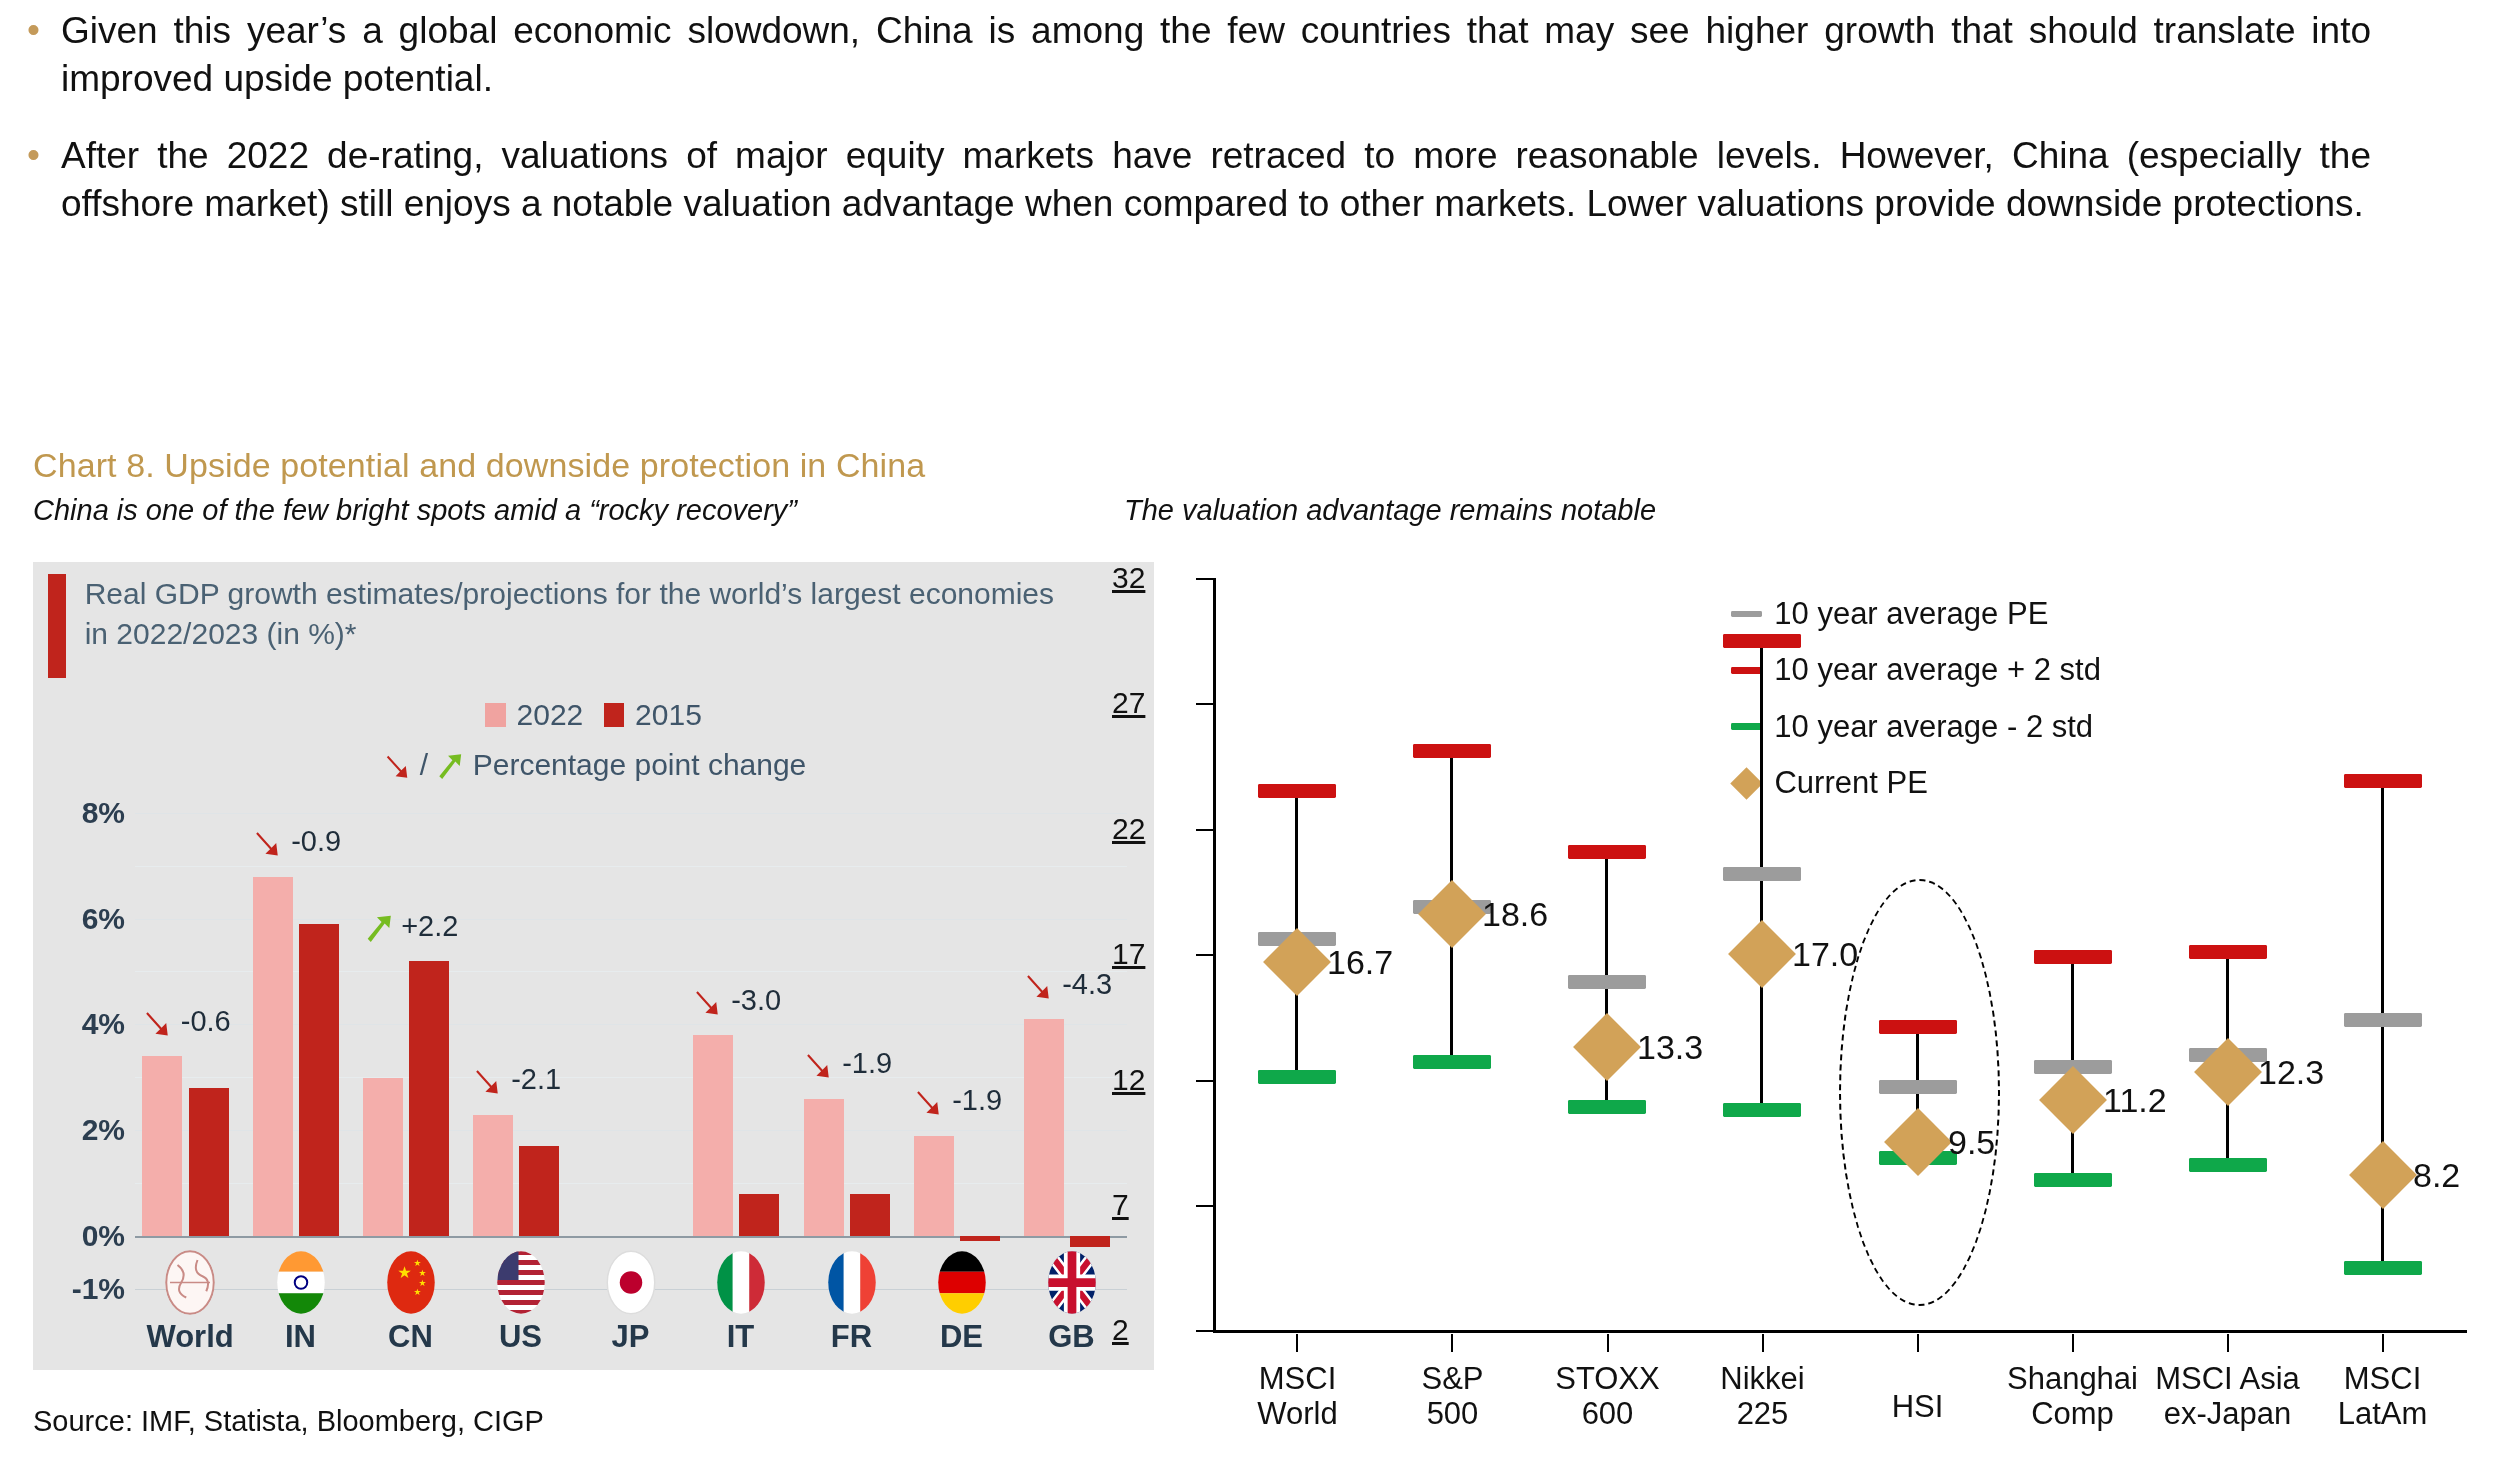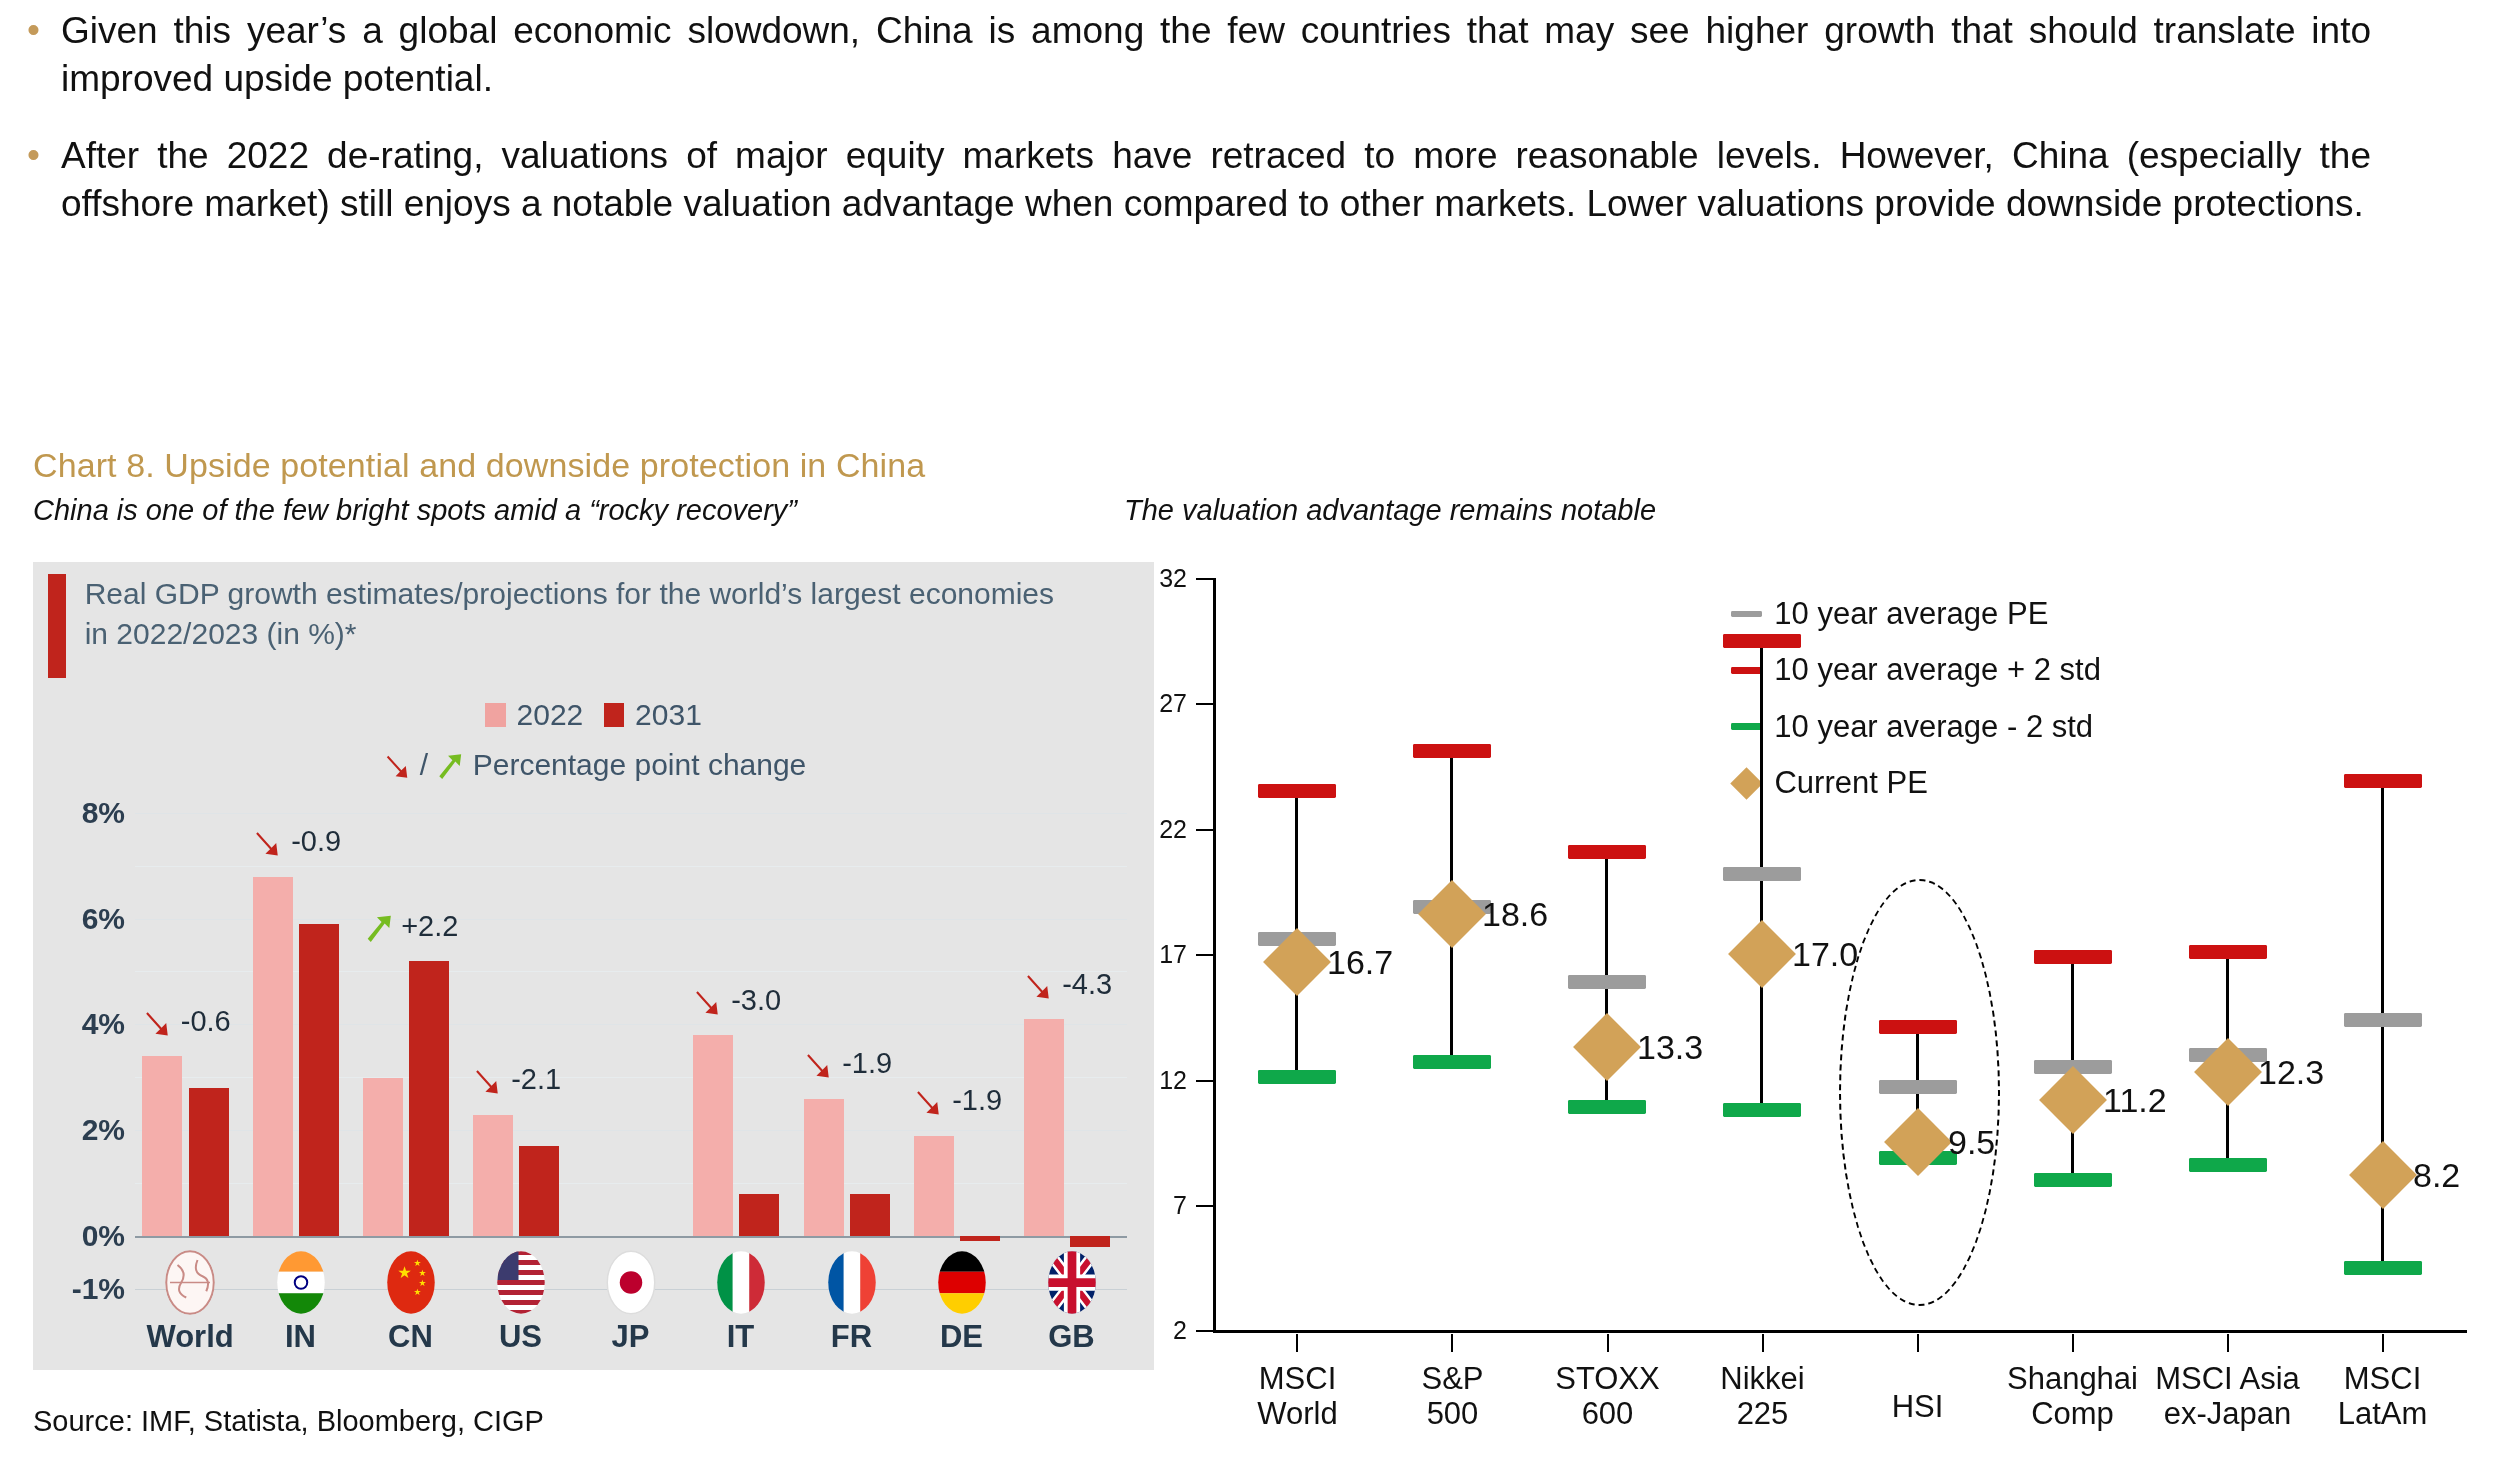--- a/index.html
+++ b/index.html
@@ -44,21 +44,21 @@
   #flags{position:absolute;left:102px;top:688px;width:992px;height:109px;}
   .flagcell{position:absolute;width:109px;text-align:center;}
   .flagdot{width:50px;height:65px;border-radius:50%;margin:0 auto;display:block;overflow:hidden;}
   .ctry{font-size:31px;font-weight:bold;color:#24384a;margin-top:4.1px;}
 
   
   #right-panel{position:absolute;left:1131px;top:559px;width:1349px;height:886px;}
   #axisY{position:absolute;left:82px;top:19px;width:2.7px;height:755px;background:#000;}
   #axisX{position:absolute;left:82px;top:771px;width:1254px;height:3.4px;background:#000;}
   .ytick{position:absolute;left:65px;width:17.7px;height:2px;background:#000;}
-  .ytlab{position:absolute;width:75px;text-align:right;left:-19px;font-size:25px;color:#111;transform:translateY(-50%);}
+  .ytlab{position:absolute;width:75px;text-align:left;left:-19px;font-size:30px;color:#111;transform:translateY(-50%);text-decoration:underline;}
   .xtick{position:absolute;top:775px;width:2px;height:17.7px;background:#000;}
 
   .col{position:absolute;width:129px;}
   .stem{position:absolute;left:63px;width:2.7px;background:#000;}
   .cap{position:absolute;left:26px;width:78px;height:13.6px;border-radius:1.4px;}
   .cap.hi{background:#cc1111;}
   .cap.lo{background:#0fa84a;}
   .cap.avg{background:#9c9c9c;}
   .dia{position:absolute;left:41px;width:48px;height:48px;background:#d2a258;transform:rotate(45deg) translate(0,0);}
   .vlab{position:absolute;left:95px;font-size:34px;color:#111;white-space:nowrap;transform:translateY(-50%);}
@@ -99,21 +99,21 @@
     <div id="gdp-title">Real GDP growth estimates/projections for the world’s largest economies in 2022/2023 (in %)*</div>
   </div>
 
   <div id="gdp-legend">
     <span class="lg-item">
       <i class="lg-sw lg-2022"></i>
       <span>2022</span>
     </span>
     <span class="lg-item">
       <i class="lg-sw lg-2023"></i>
-      <span>2031</span>
+      <span>2015</span>
     </span>
   </div>
 
   <div id="gdp-legend2">
     <svg width="35" height="35" viewBox="0 0 24 24">
       <path d="M5 6 L14 16 L17 13 L18 21 L10 20 L13 17 L4 7 Z" fill="#c0241c"></path>
     </svg>
     <span style="margin:0 4.1px;">/</span>
     <svg width="35" height="35" viewBox="0 0 24 24">
       <path d="M5 20 L14 9 L11 6 L20 5 L19 13 L16 10 L7 22 Z" fill="#76bc21"></path>

